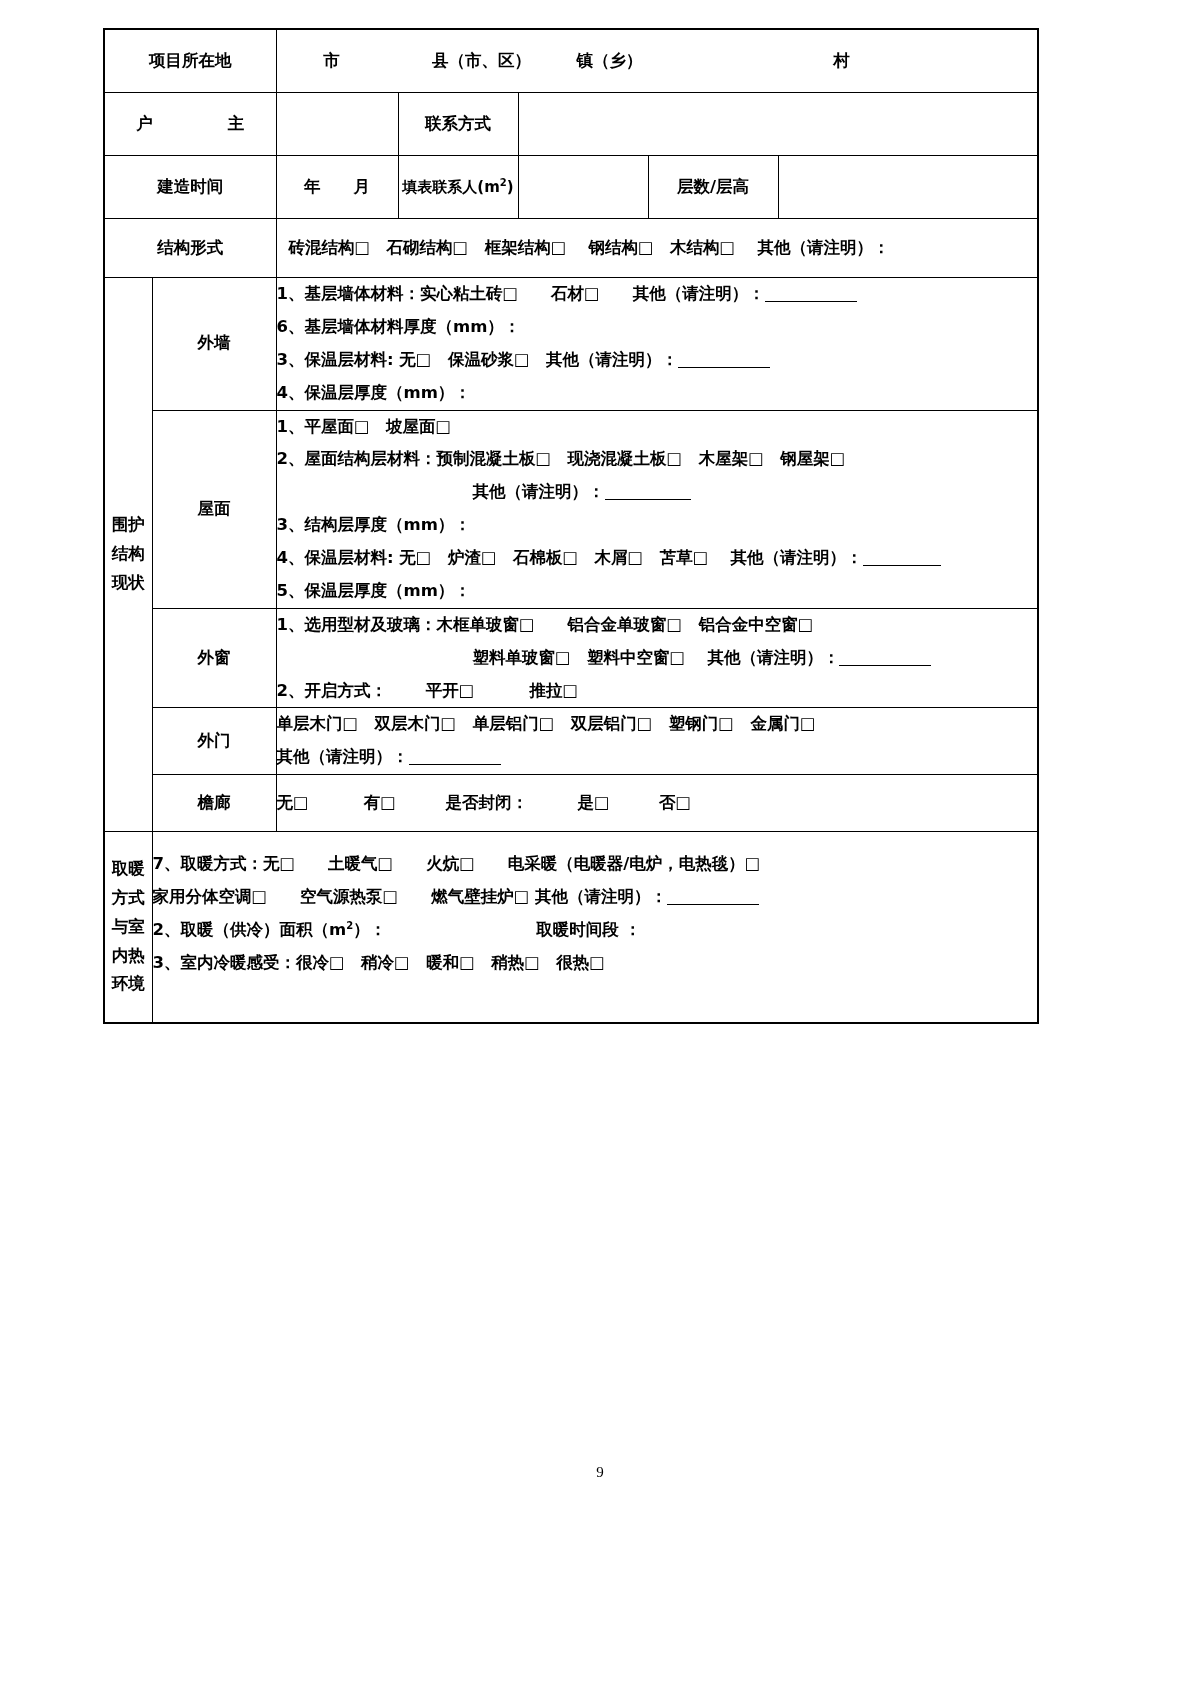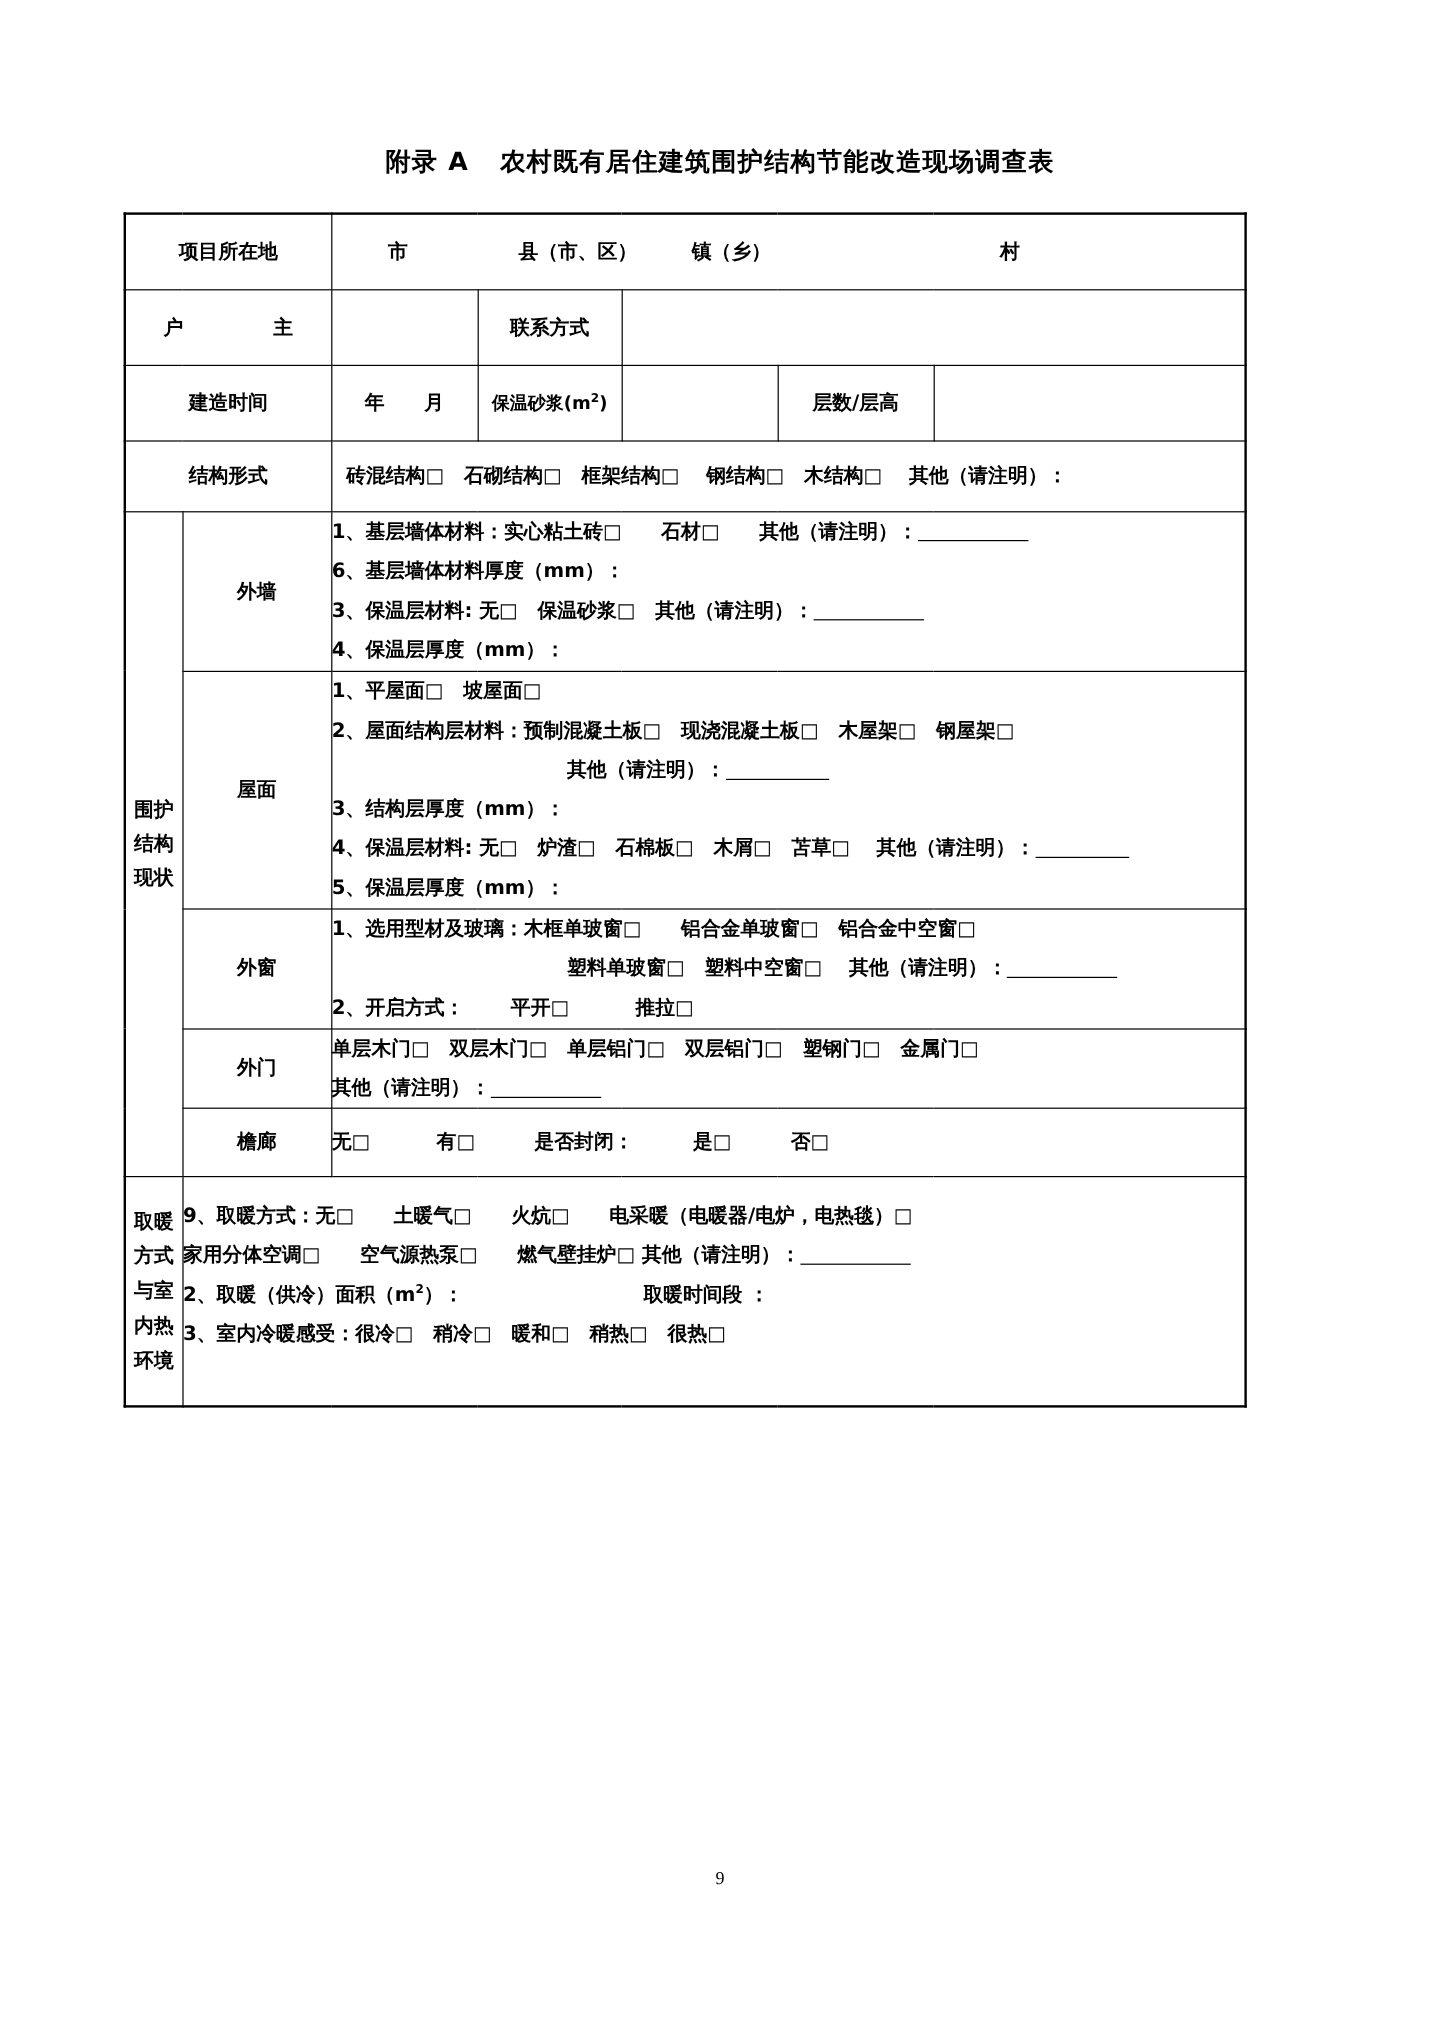--- a/index.html
+++ b/index.html
@@ -111,23 +111,20 @@
     text-align: center;
     font-size: 15px;
     font-family: "Liberation Serif", serif;
   }
 </style>
 </head>
 <body>
 
 <div class="page">
 
-  <div class="doc-title">
-    <span>附录 A</span><span class="gap"></span><span>农村既有居住建筑围护结构节能改造现场调查表</span>
-  </div>
 
 
   <div class="form-wrap">
   <table class="form">
     <colgroup>
       <col style="width:48px">
       <col style="width:124px">
       <col style="width:122px">
       <col style="width:120px">
       <col style="width:130px">
@@ -154,21 +151,21 @@
       </td>
       <td class="cellpad"></td>
       <td class="lbl cellpad">联系方式</td>
       <td colspan="3" class="cellpad"></td>
     </tr>
 
     <tr>
       <td colspan="2" class="lbl cellpad" style="height:62px">建造时间</td>
       <td class="lbl cellpad">年　　月</td>
       <td class="lbl cellpad">
-        <span class="sup-unit"><span>保温砂浆(m</span><sup>2</sup><span>)</span></span>
+        <span class="sup-unit"><span>填表联系人(m</span><sup>2</sup><span>)</span></span>
       </td>
       <td class="cellpad"></td>
       <td class="lbl cellpad">层数/层高</td>
       <td class="cellpad"></td>
     </tr>
 
     <tr>
       <td colspan="2" class="lbl cellpad" style="height:58px">结构形式</td>
       <td colspan="5" class="cellpad" style="padding-left:12px">砖混结构□　石砌结构□　框架结构□　 钢结构□　木结构□　 其他（请注明）：</td>
     </tr>
@@ -226,21 +223,21 @@
 
     <tr>
       <td class="vert" style="height:190px">
         <span>取暖</span>
         <span>方式</span>
         <span>与室</span>
         <span>内热</span>
         <span>环境</span>
       </td>
       <td colspan="6" class="rowtext" style="vertical-align:top;padding-top:16px">
-        <div class="line-item">9、取暖方式：无□　　土暖气□　　火炕□　　电采暖（电暖器/电炉，电热毯）□</div>
+        <div class="line-item">7、取暖方式：无□　　土暖气□　　火炕□　　电采暖（电暖器/电炉，电热毯）□</div>
         <div class="line-item"><span>家用分体空调□　　空气源热泵□　　燃气壁挂炉□ 其他（请注明）：</span><span class="blank-u"></span></div>
         <div class="line-item"><span>2、取暖（供冷）面积（m</span><sup style="font-size:10px">2</sup><span>）：</span><span style="display:inline-block;width:150px"></span><span>取暖时间段 ：</span></div>
         <div class="line-item">3、室内冷暖感受：很冷□　稍冷□　暖和□　稍热□　很热□</div>
       </td>
     </tr>
 
   </tbody>
       </table>
   </div>
 

